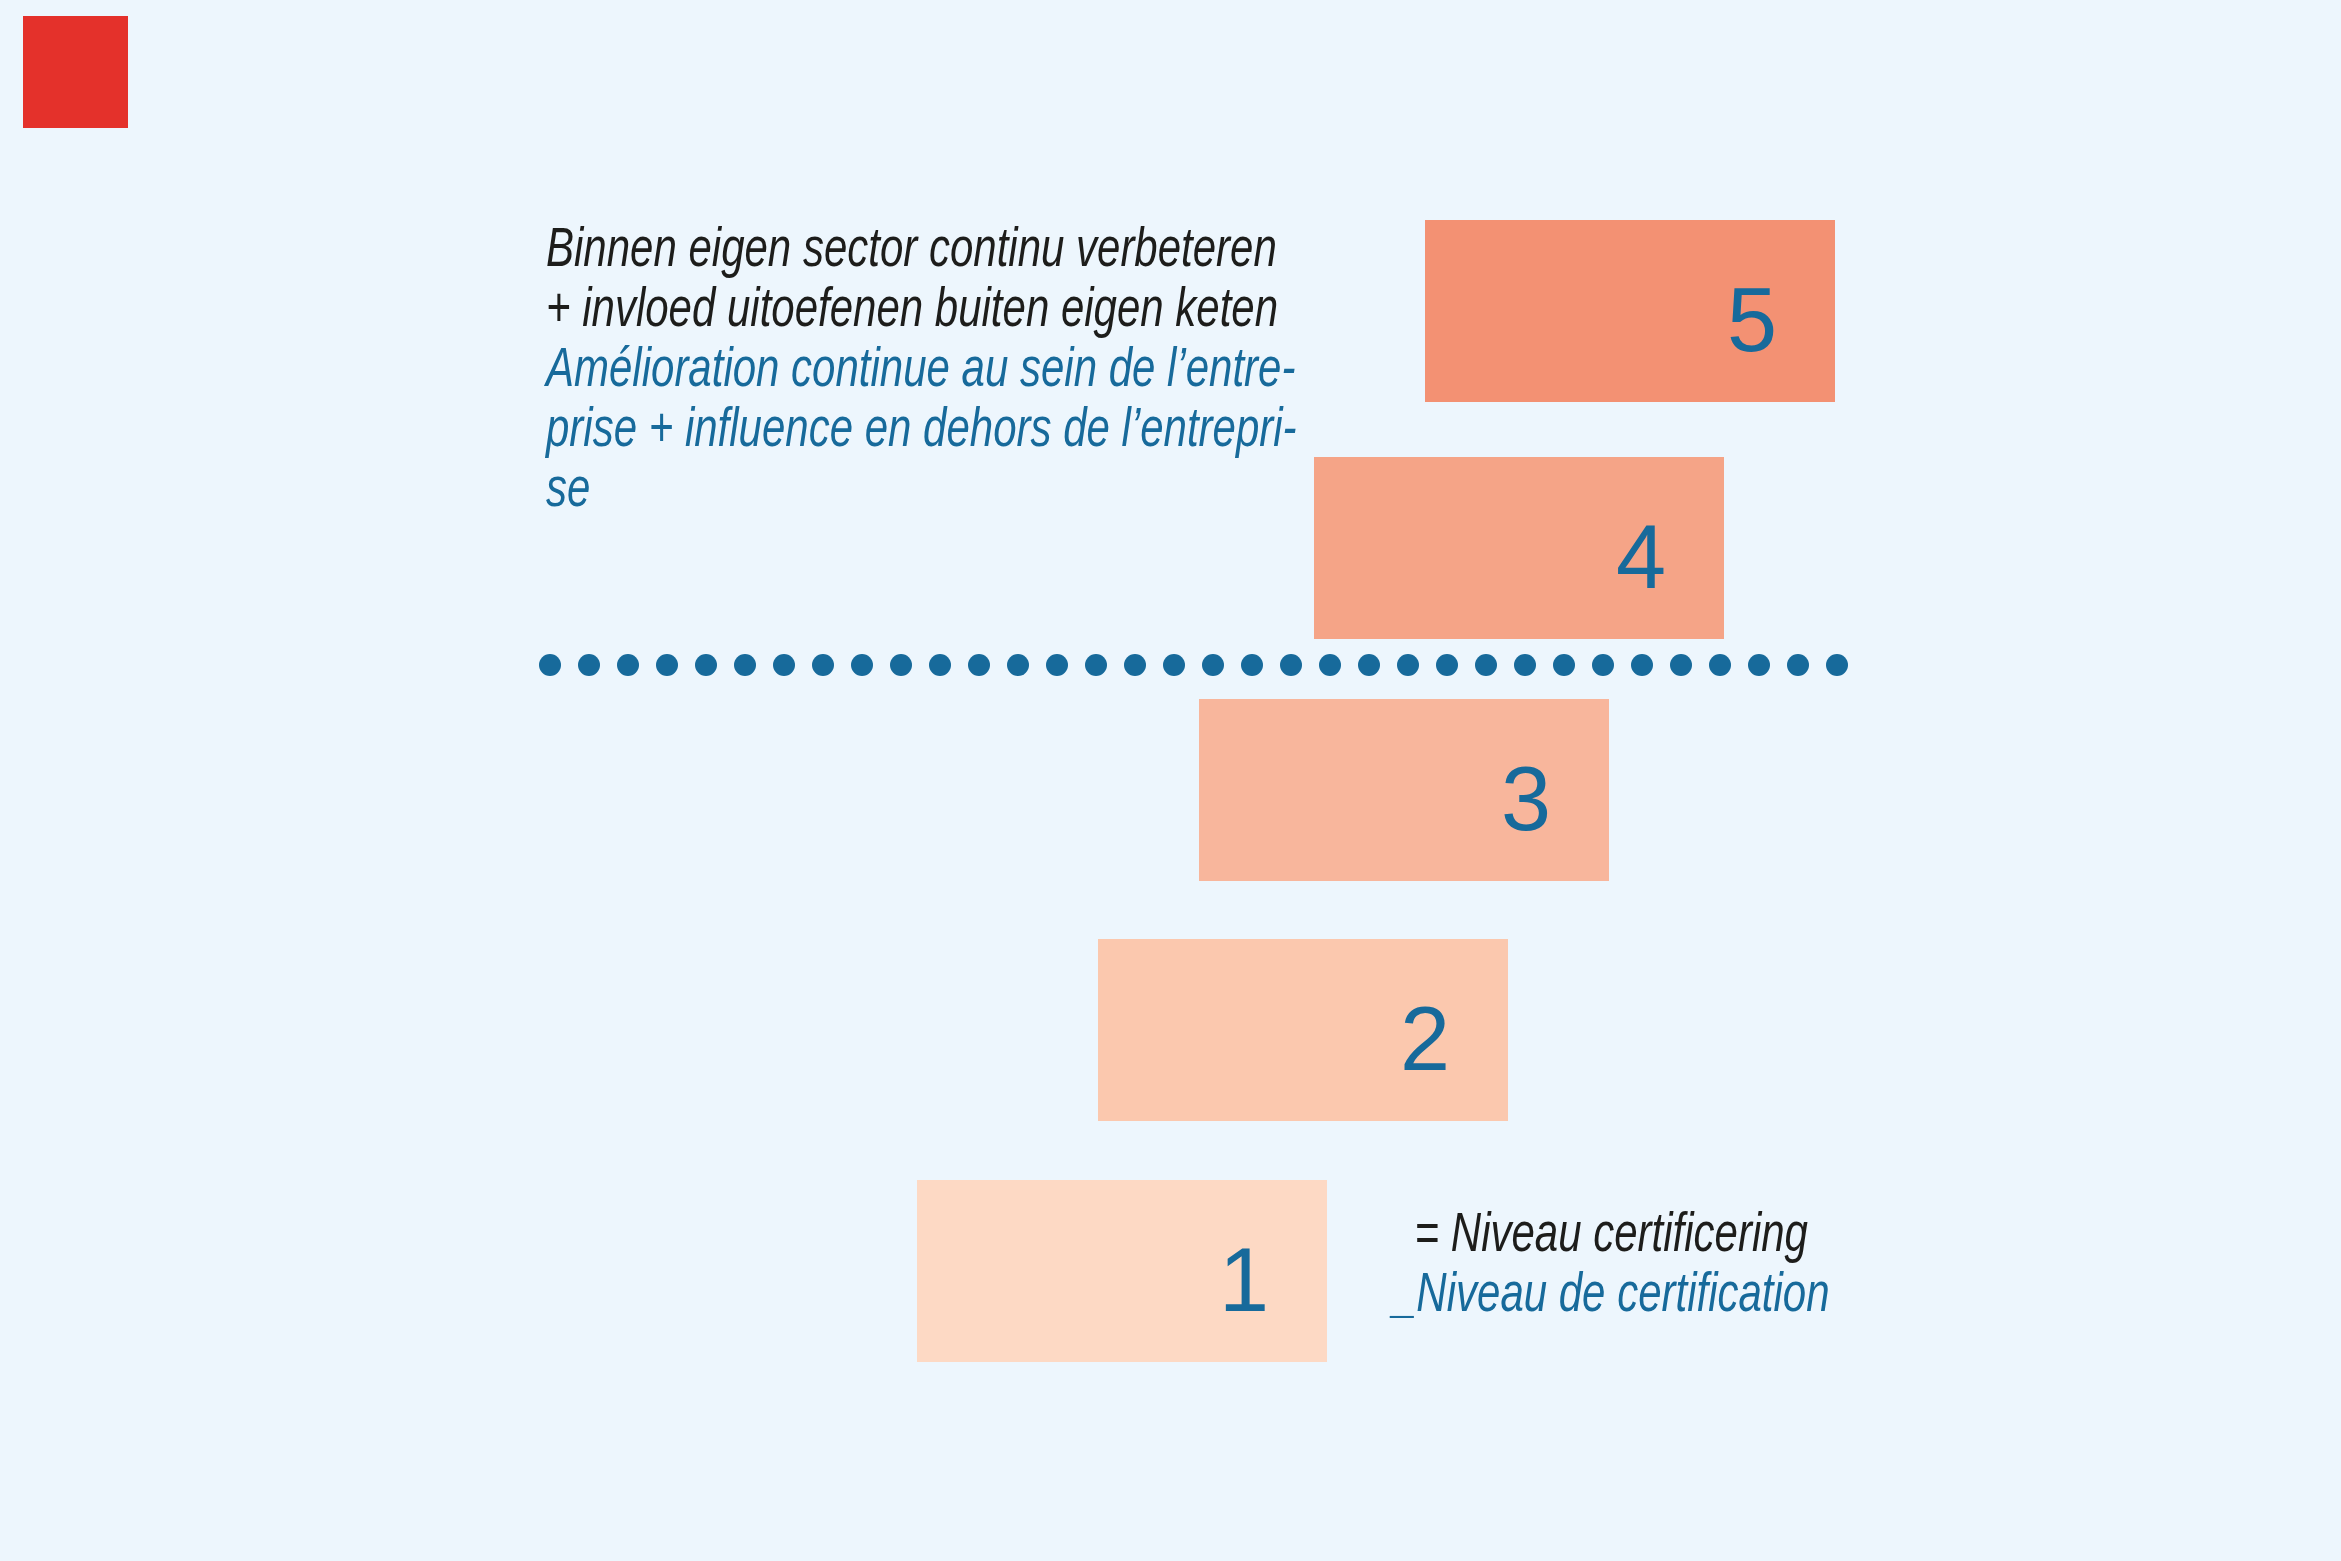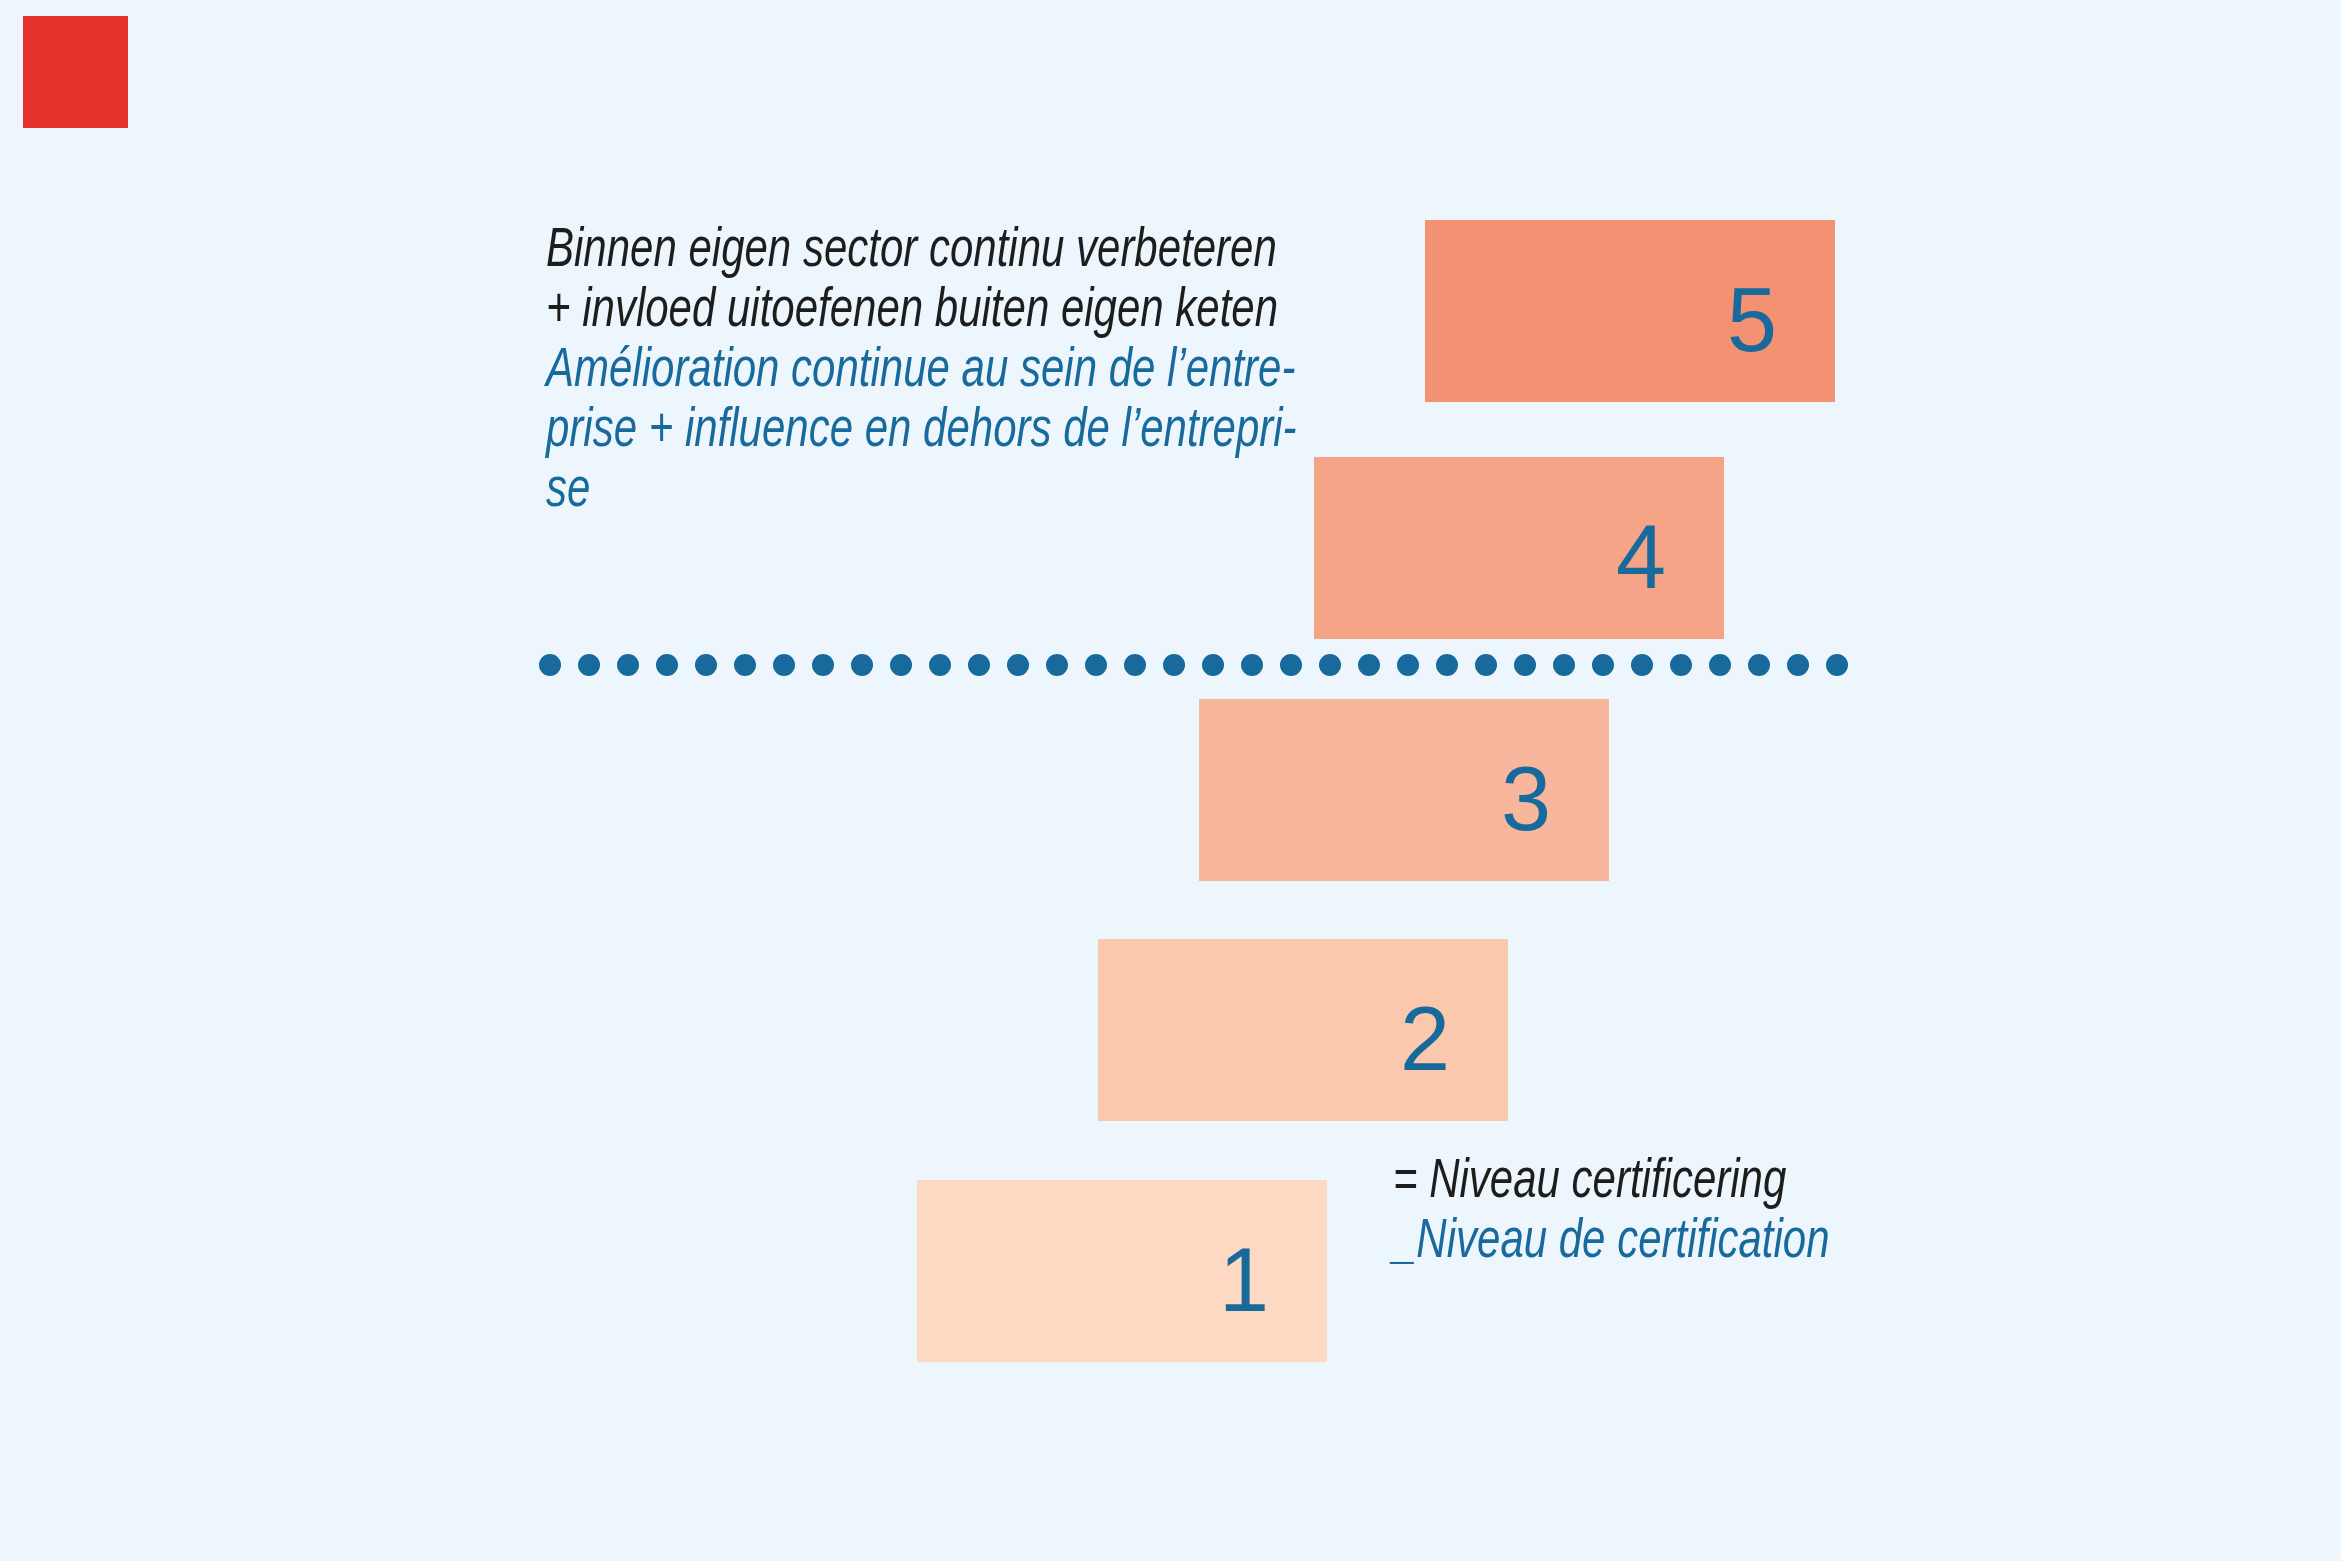--- a/index.html
+++ b/index.html
@@ -106,19 +106,19 @@
       <span class="dot"></span>
       <span class="dot"></span>
       <span class="dot"></span>
       <span class="dot"></span>
       <span class="dot"></span>
       <span class="dot"></span>
       <span class="dot"></span>
     </div>
 
 
-  <div class="txtblock" style="left:1393px;top:1148px;">
+  <div class="txtblock" style="left:1393px;top:1202px;text-align:center;">
     <span class="line nl">= Niveau certificering</span>
     <span class="line fr">_Niveau de certification</span>
   </div>
 
 </div>
 
 
 </body></html>

